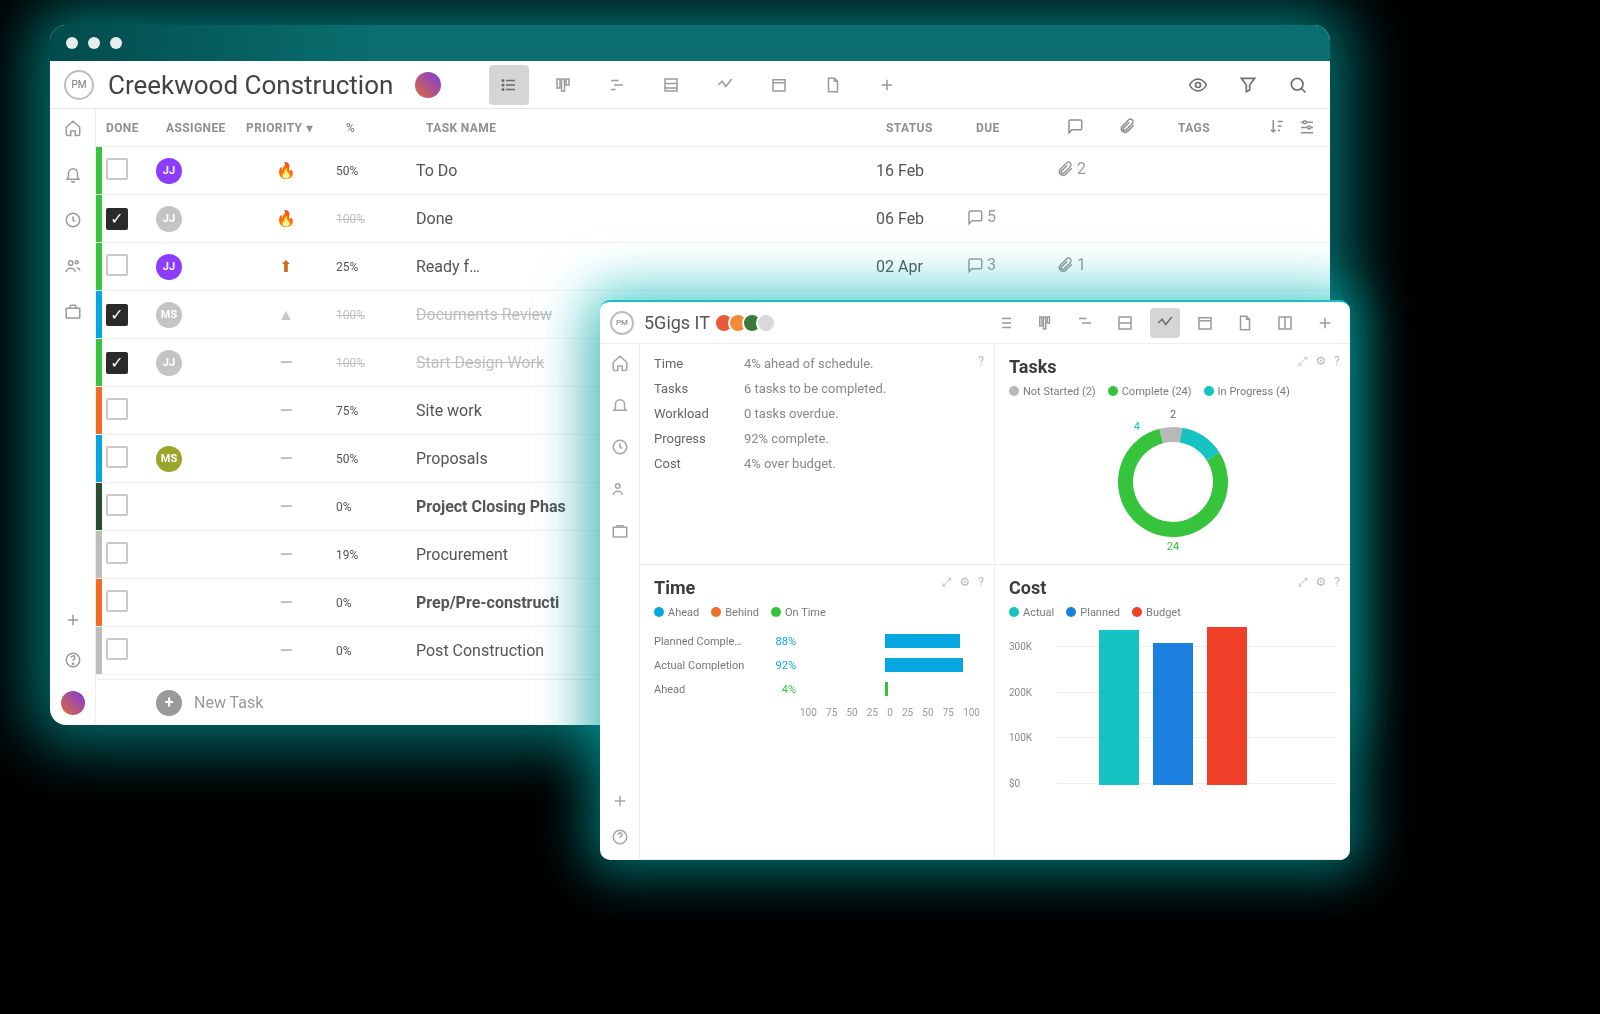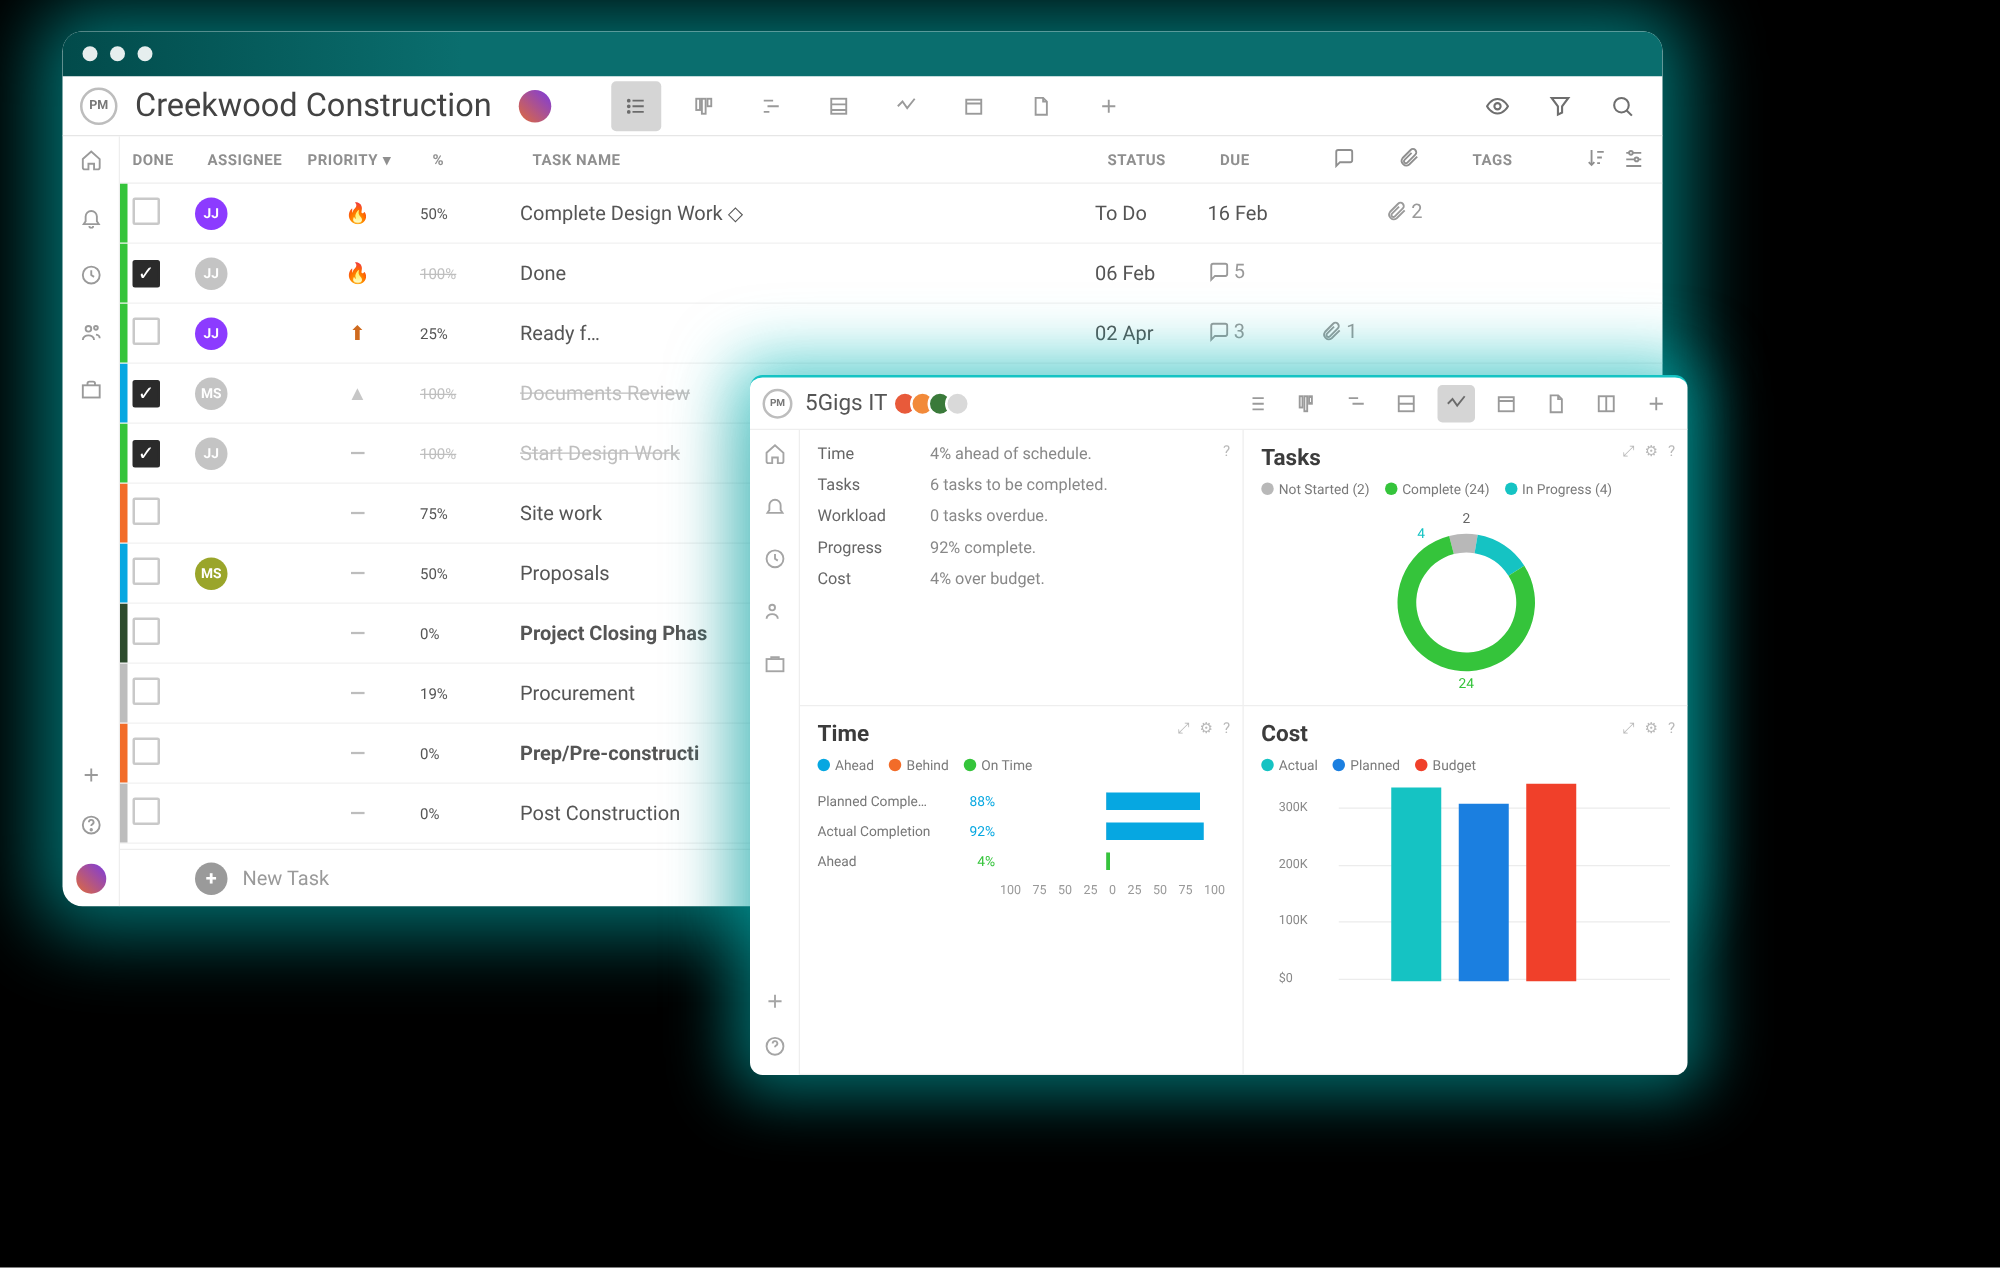--- a/index.html
+++ b/index.html
@@ -8,21 +8,21 @@
   
   .win-back {
     position:absolute; left:50px; top:25px; width:1280px; height:700px;
     background:#fff; border-radius:16px; overflow:hidden;
     box-shadow: 0 0 60px 20px rgba(0,200,200,.55);
   }
   .titlebar { height:36px; background:linear-gradient(90deg,#024b4b,#0a6e6e 25%,#0a6e6e); display:flex; align-items:center; gap:10px; padding:0 16px; }
   .dot{ width:12px; height:12px; border-radius:50%; background:#fff; opacity:.9 }
 
   .topbar { height:48px; display:flex; align-items:center; gap:14px; padding:0 14px; border-bottom:1px solid #e6e6e6; }
-  .pm-badge{ width:30px; height:30px; border:2px solid #bdbdbd; border-radius:50%; display:flex; align-items:center; justify-content:center; font-size:10px; color:#777; font-weight:700 }
+  .pm-badge{ width:30px; height:30px; border:2px solid #bdbdbd; border-radius:50%; display:flex; align-items:center; justify-content:center; font-size:10px; color:#777; font-weight:400 }
   .project-title{ font-size:26px; color:#434343; flex:0 0 auto; margin-right:8px }
   .avatar{ width:26px; height:26px; border-radius:50%; background:linear-gradient(45deg,#e06b3a,#7b3ae0); }
 
   .viewbtn{ width:40px; height:40px; display:flex; align-items:center; justify-content:center; color:#9a9a9a; border-radius:4px }
   .viewbtn.active{ background:#d5d5d5; color:#6b6b6b }
   .spacer{ flex:1 }
   .iconbtn{ width:36px; height:36px; display:flex; align-items:center; justify-content:center; color:#6e6e6e }
 
   .body{ display:flex; height:calc(100% - 36px - 48px); }
   .leftrail{ width:46px; border-right:1px solid #eee; display:flex; flex-direction:column; align-items:center; padding-top:10px; gap:24px; color:#9a9a9a }
@@ -78,21 +78,21 @@
 
   .donut-wrap{ display:flex; align-items:center; justify-content:center; margin-top:4px }
   .donut-label{ font-size:11px; fill:#666 }
 
   .timechart{ font-size:11px; color:#777 }
   .timerow{ display:grid; grid-template-columns:110px 36px 1fr; align-items:center; height:24px }
   .timebar-track{ position:relative; height:14px }
   .timebar{ position:absolute; top:0; height:14px }
   .axis{ display:flex; justify-content:space-between; font-size:10px; color:#999; padding:6px 0 0 146px }
 
-  .costchart{ position:relative; height:190px;margin-left:14px; }
+  .costchart{ position:relative; height:190px; }
   .gridline{ position:absolute; left:48px; right:0; height:1px; background:#ececec }
   .ylbl{ position:absolute; left:0; font-size:10px; color:#888; transform:translateY(-50%) }
   .bars{ position:absolute; left:90px; right:30px; bottom:24px; top:4px; display:flex; align-items:flex-end; gap:14px }
   .bar{ width:40px }
 
   
   svg.i{ width:18px; height:18px }
   svg.i-lg{ width:20px; height:20px }
 </style>
 </head>
@@ -258,21 +258,20 @@
             </svg></span>
       </div>
 
       <div class="rows" id="task-rows">
           <div class="row" style="position: relative;">
     <span style="position:absolute;left:0;top:0;bottom:0;width:6px;background:#35c43b"></span>
     <span class="rowpad"><span class="chk"></span></span>
     <span><span class="asg" style="background:#8c3bff">JJ</span></span>
     <span style="text-align:center"><span class="pri-flame">🔥</span></span>
     <span class="pct">50%</span>
-    <span class="tname">Complete Design Work ◇</span>
     <span>To Do</span>
     <span>16 Feb</span>
     <span></span>
     <span><span style="color:#9a9a9a;display:inline-flex;align-items:center;gap:3px"><svg class="i" viewBox="0 0 24 24" fill="none" stroke="currentColor" stroke-width="2">
                   <path d="M21 11l-8.5 8.5a5 5 0 0 1-7-7L14 4a3.5 3.5 0 1 1 5 5l-8.5 8.5a2 2 0 1 1-3-3L15 7"></path>
                 </svg>2</span></span>
     <span></span>
             <span></span>
             <span></span>
           </div>

